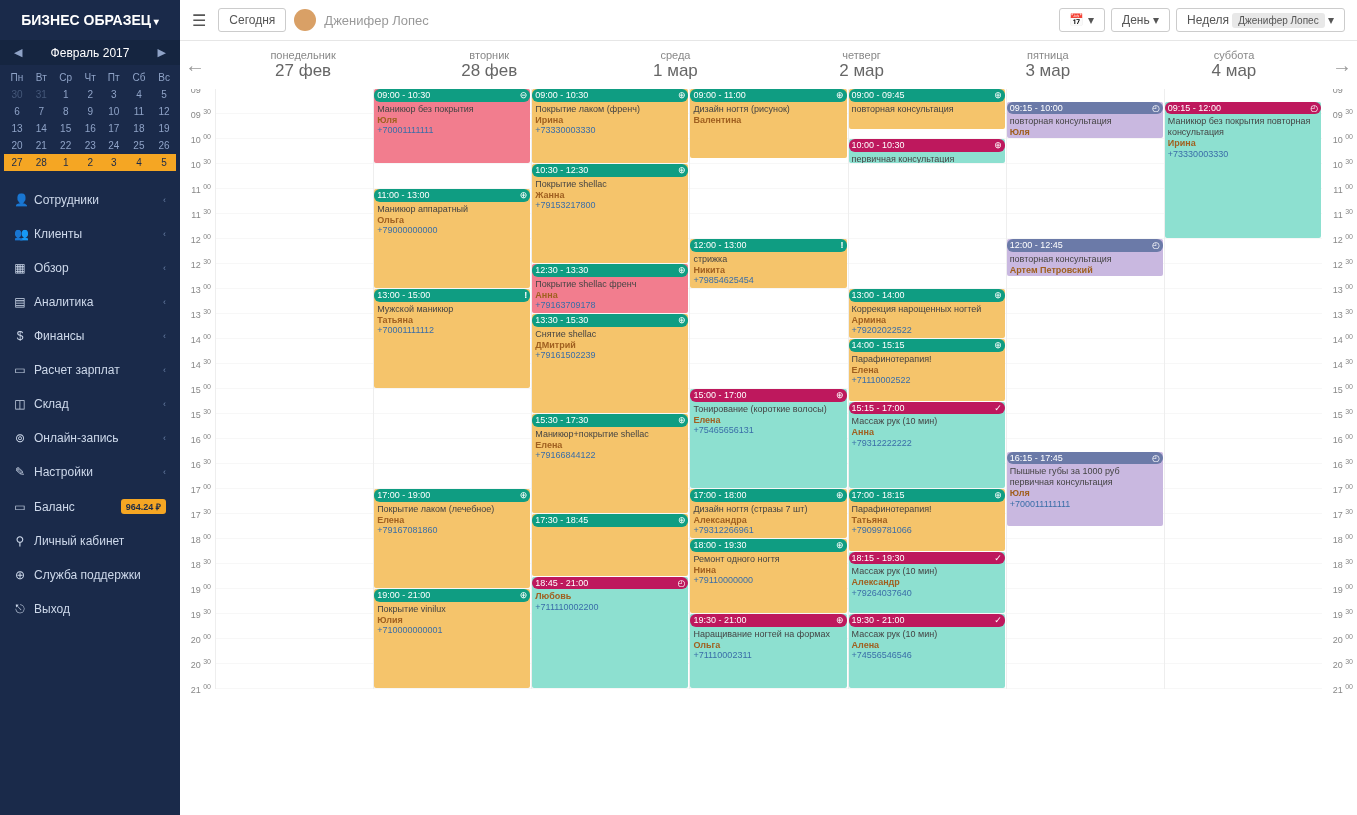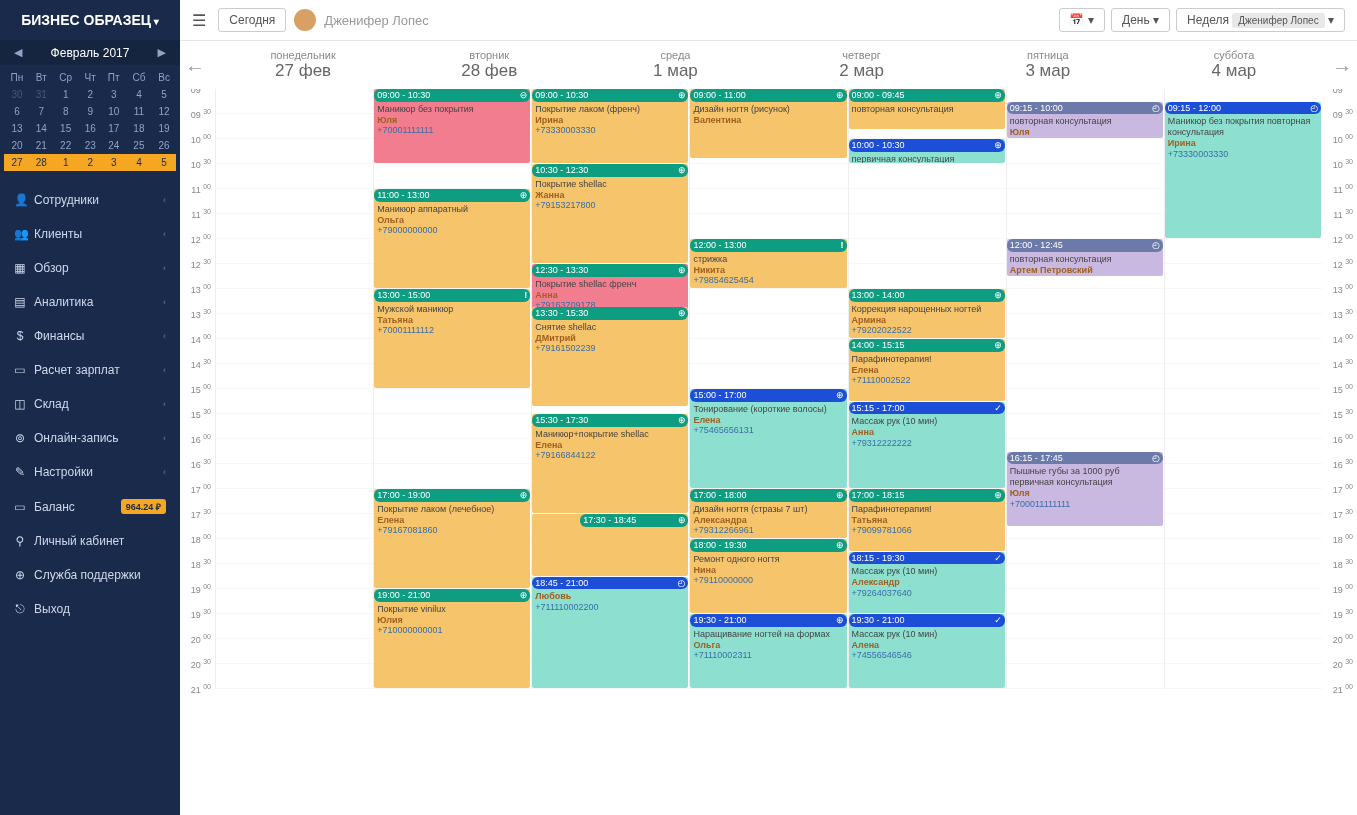--- a/index.html
+++ b/index.html
@@ -55,21 +55,21 @@
 
 .event { position: absolute; left: 0; right: 1px; border-radius: 2px; overflow: hidden; font-size: 9px; line-height: 1.2; cursor: pointer; }
 .ev-head { display: flex; justify-content: space-between; align-items: center; padding: 1px 3px; color: #fff; font-size: 9px; border-radius: 6px; }
 .ev-body { padding: 2px 3px; font-size: 9px; }
 .ev-body .title { color: #444; }
 .ev-body .name { color: #a06020; font-weight: bold; }
 .ev-body .phone { color: #3a6ea8; }
 .ev-head .ico { font-size: 9px; }
 .c-orange .ev-head { background: #0f9d82; } .c-orange { background: #f5c46b; }
 .c-pink .ev-head { background: #0f9d82; } .c-pink { background: #f27d8e; }
-.c-teal .ev-head { background: #1d4ed8; } .c-teal { background: #8de0d0; }
+.c-teal .ev-head { background: #be185d; } .c-teal { background: #8de0d0; }
 .c-purple .ev-head { background: #6b7aa8; } .c-purple { background: #c9b8e0; }
 .ev-head .plus::before { content: "\2295"; }
 .ev-head .check::before { content: "\2713"; }
 .ev-head .excl::before { content: "!"; font-weight: bold; }
 .ev-head .clock::before { content: "\25F4"; }
 .ev-head .minus::before { content: "\2296"; }
 </style>
 </head>
 <body>
 
@@ -393,21 +393,21 @@
               <div class="ev-head">
                 <span>12:30 - 13:30</span>
                 <span class="ico plus"></span>
               </div>
               <div class="ev-body">
                 <div class="title">Покрытие shellac френч</div>
                 <div class="name">Анна</div>
                 <div class="phone">+79163709178</div>
               </div>
             </div>
-            <div class="event c-orange" style="top: 218px; height: 99px;">
+            <div class="event c-orange" style="top: 225px; height: 99px;">
               <div class="ev-head">
                 <span>13:30 - 15:30</span>
                 <span class="ico plus"></span>
               </div>
               <div class="ev-body">
                 <div class="title">Снятие shellac</div>
                 <div class="name">ДМитрий</div>
                 <div class="phone">+79161502239</div>
               </div>
             </div>
@@ -415,21 +415,21 @@
               <div class="ev-head">
                 <span>15:30 - 17:30</span>
                 <span class="ico plus"></span>
               </div>
               <div class="ev-body">
                 <div class="title">Маникюр+покрытие shellac</div>
                 <div class="name">Елена</div>
                 <div class="phone">+79166844122</div>
               </div>
             </div>
-            <div class="event c-orange" style="top: 425px; height: 61.5px; padding-left: 48px;">
+            <div class="event c-orange" style="top: 425px; height: 61.5px;">
               <div class="ev-head">
                 <span>17:30 - 18:45</span>
                 <span class="ico plus"></span>
               </div>
             </div>
             <div class="event c-teal" style="top: 487.5px; height: 111.5px;">
               <div class="ev-head">
                 <span>18:45 - 21:00</span>
                 <span class="ico clock"></span>
               </div>

